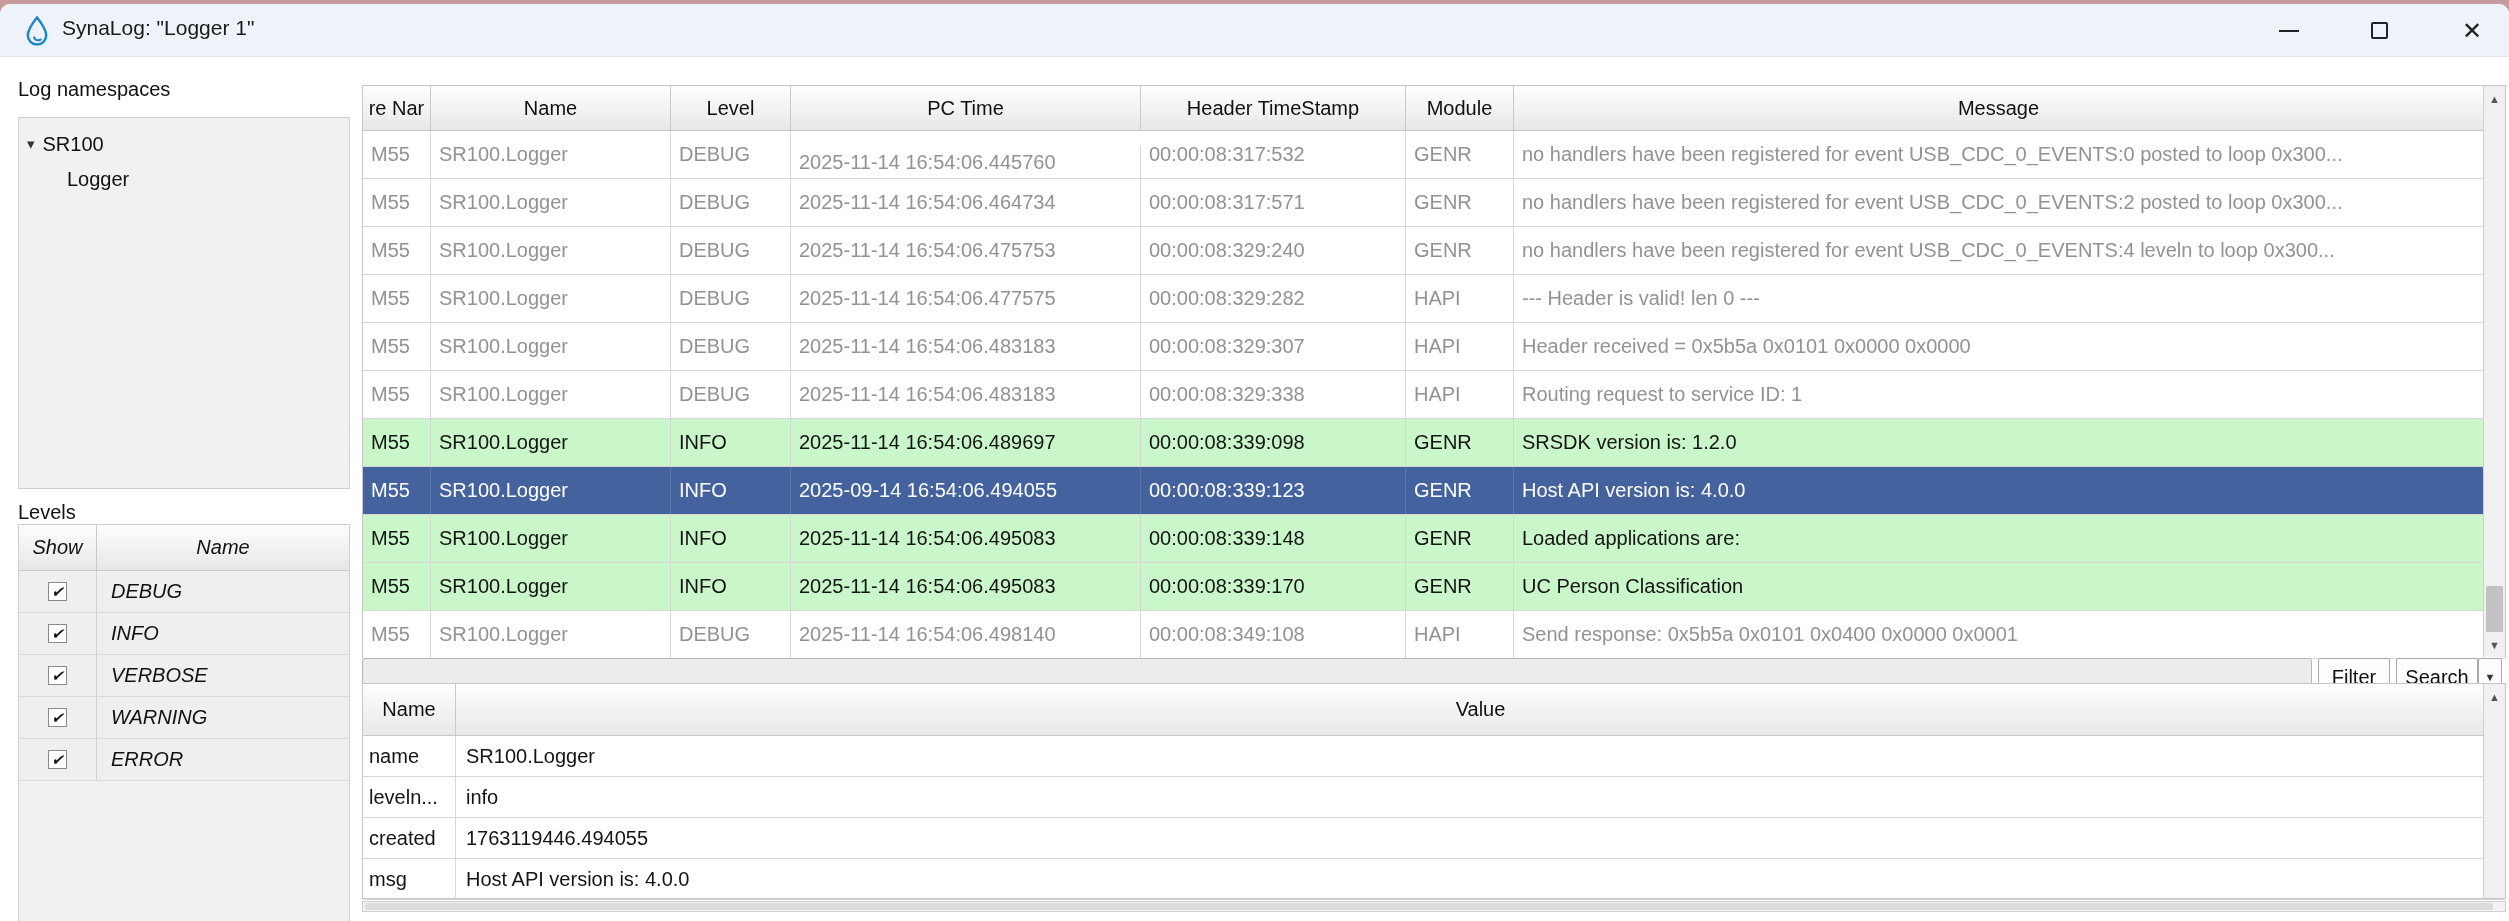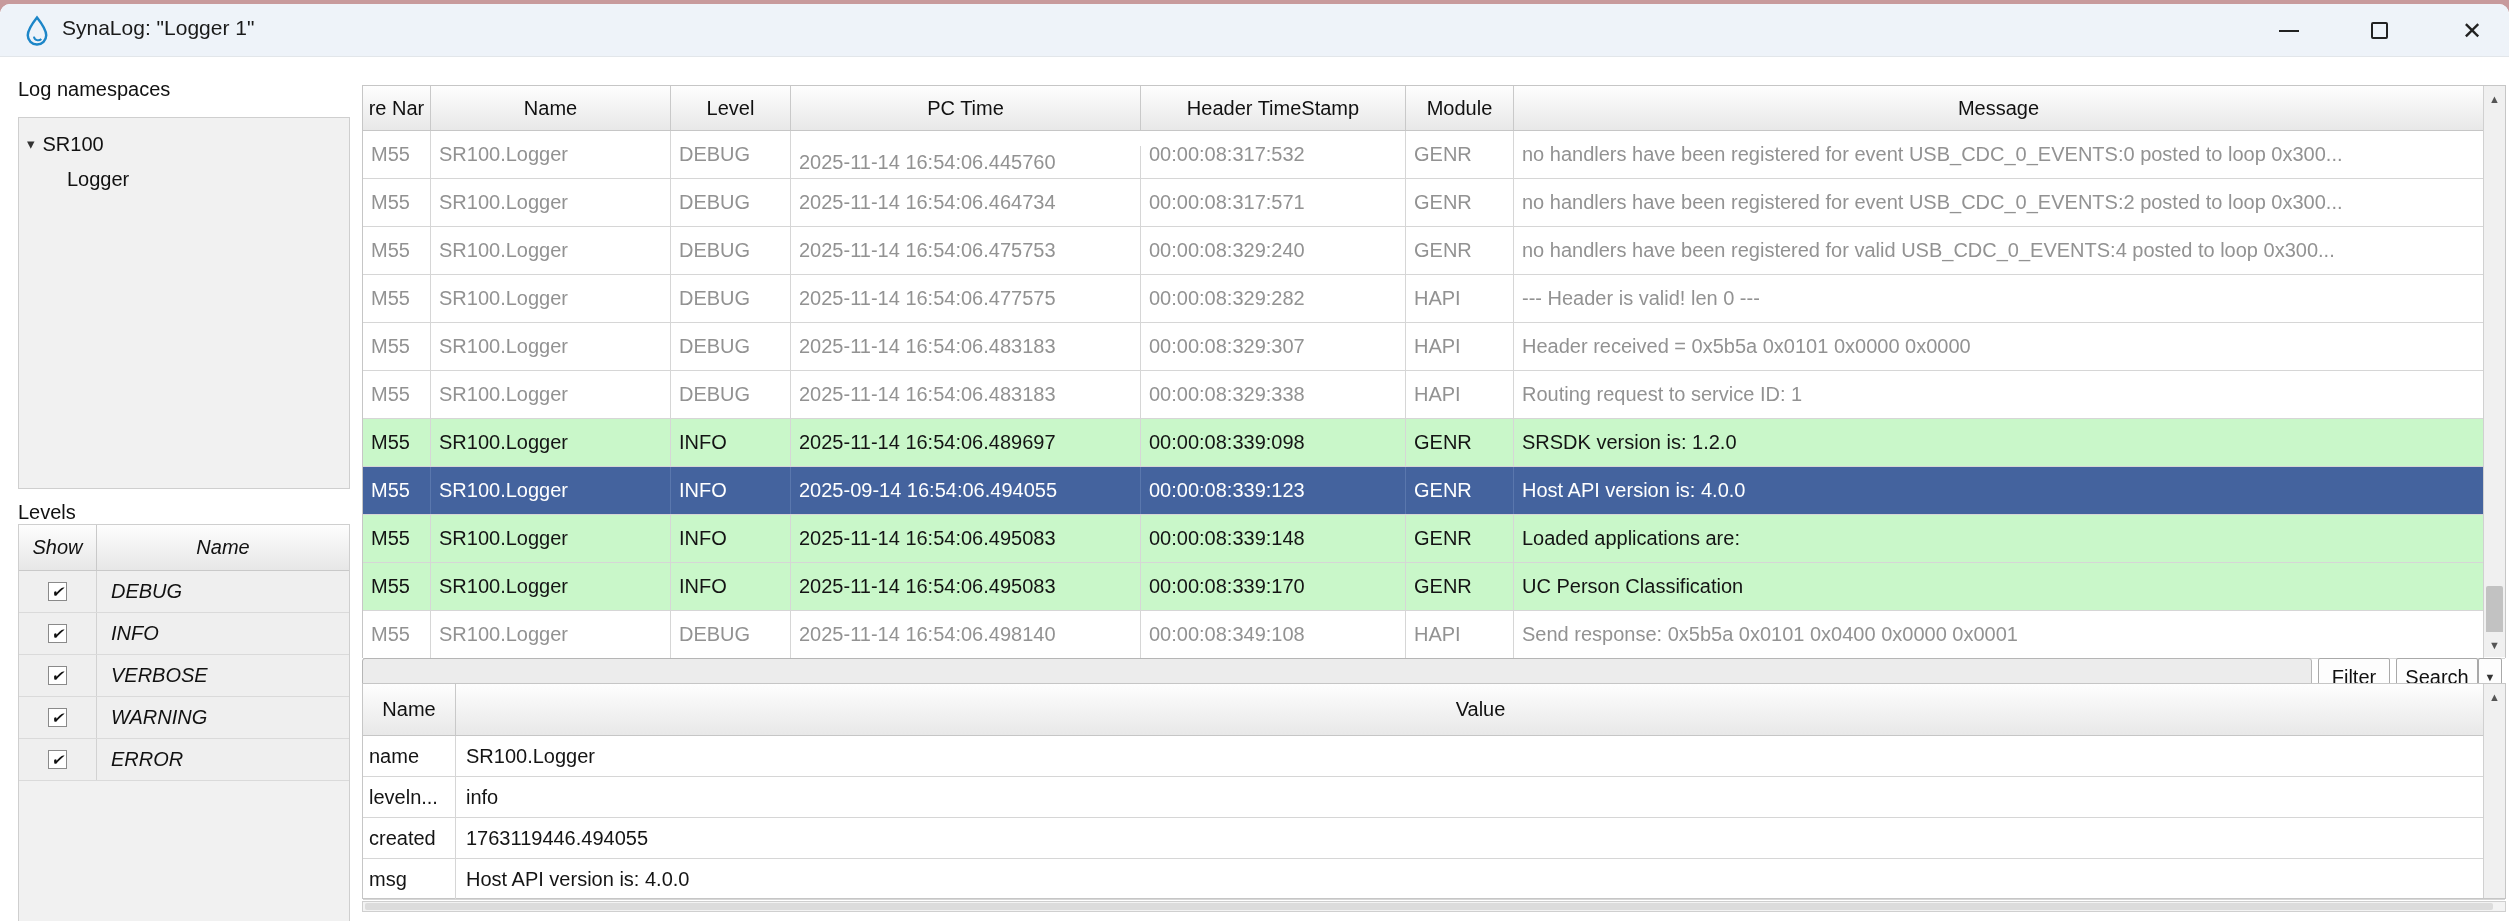--- a/index.html
+++ b/index.html
@@ -172,21 +172,21 @@
             <div class="lcell" style="width: 108px;">GENR</div>
             <div class="lcell" style="width: 970px;">no handlers have been registered for event USB_CDC_0_EVENTS:2 posted to loop 0x300...</div>
           </div>
           <div class="lrow debug">
             <div class="lcell" style="width: 68px;">M55</div>
             <div class="lcell" style="width: 240px;">SR100.Logger</div>
             <div class="lcell" style="width: 120px;">DEBUG</div>
             <div class="lcell" style="width: 350px;">2025-11-14 16:54:06.475753</div>
             <div class="lcell" style="width: 265px;">00:00:08:329:240</div>
             <div class="lcell" style="width: 108px;">GENR</div>
-            <div class="lcell" style="width: 970px;">no handlers have been registered for valid USB_CDC_0_EVENTS:4 posted to loop 0x300...</div>
+            <div class="lcell" style="width: 970px;">no handlers have been registered for event USB_CDC_0_EVENTS:4 leveln to loop 0x300...</div>
           </div>
           <div class="lrow debug">
             <div class="lcell" style="width: 68px;">M55</div>
             <div class="lcell" style="width: 240px;">SR100.Logger</div>
             <div class="lcell" style="width: 120px;">DEBUG</div>
             <div class="lcell" style="width: 350px;">2025-11-14 16:54:06.477575</div>
             <div class="lcell" style="width: 265px;">00:00:08:329:282</div>
             <div class="lcell" style="width: 108px;">HAPI</div>
             <div class="lcell" style="width: 970px;">--- Header is valid! len 0 ---</div>
           </div>

